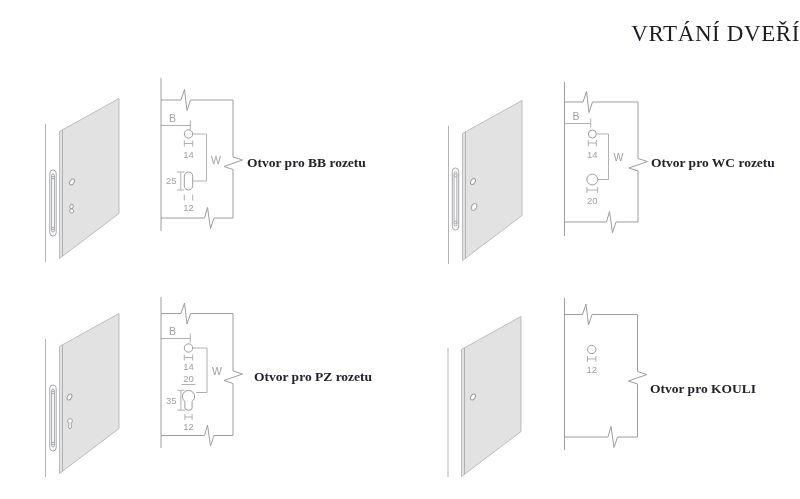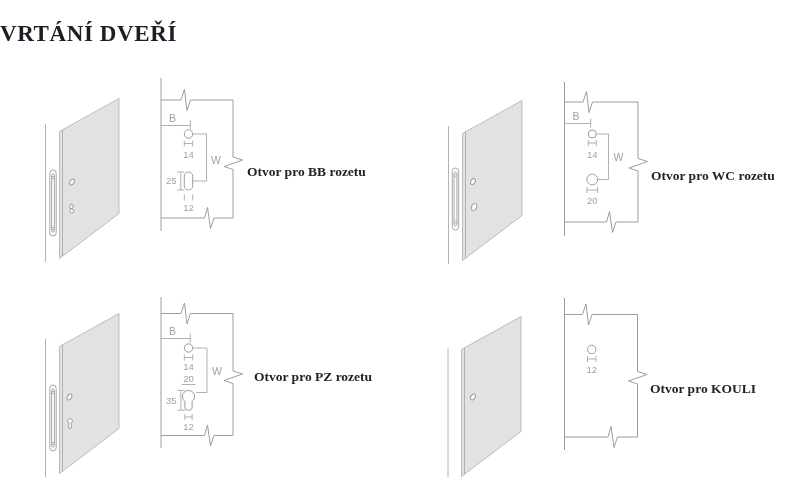--- a/index.html
+++ b/index.html
@@ -1,23 +1,23 @@
 <!DOCTYPE html>
 <html><head>
 <meta charset="utf-8">
 <style>
   html,body{margin:0;padding:0;background:#fff;}
   body{width:800px;height:499px;position:relative;overflow:hidden;
        font-family:"Liberation Serif",serif;}
-  .title{position:absolute;top:21px;left:0;width:800px;text-align:left;
-         font-size:23px;font-weight:700;letter-spacing:.6px;color:#1d1d27;}
+  .title{position:absolute;top:21px;left:0;width:800px;text-align:right;
+         font-size:23px;font-weight:400;letter-spacing:.6px;color:#1d1d27;}
   .callout{position:absolute;font-size:13.5px;font-weight:600;color:#23232e;
            white-space:nowrap;}
-  #cl-bb{left:247px;top:164px;}
-  #cl-wc{left:651px;top:168px;text-align:right;}
+  #cl-bb{left:247px;top:155px;}
+  #cl-wc{left:651px;top:155px;text-align:right;}
   #cl-pz{left:254px;top:369px;}
   #cl-kouli{left:650px;top:381px;}
   svg{position:absolute;left:0;top:0;}
   .ln{stroke:#9b9da0;stroke-width:1;fill:none;stroke-linejoin:round;}
   .dim{stroke:#a6a8ab;stroke-width:.9;fill:none;}
   .hole{stroke:#9b9da0;stroke-width:1;fill:#fff;}
   .panel{fill:#e2e2e2;stroke:#b4b6b8;stroke-width:.9;}
   .pline{stroke:#aaacae;stroke-width:.9;fill:none;}
   .plate{stroke:#9b9da0;stroke-width:.9;fill:#fff;}
   .fhole{stroke:#95979a;stroke-width:.9;fill:#fff;}

